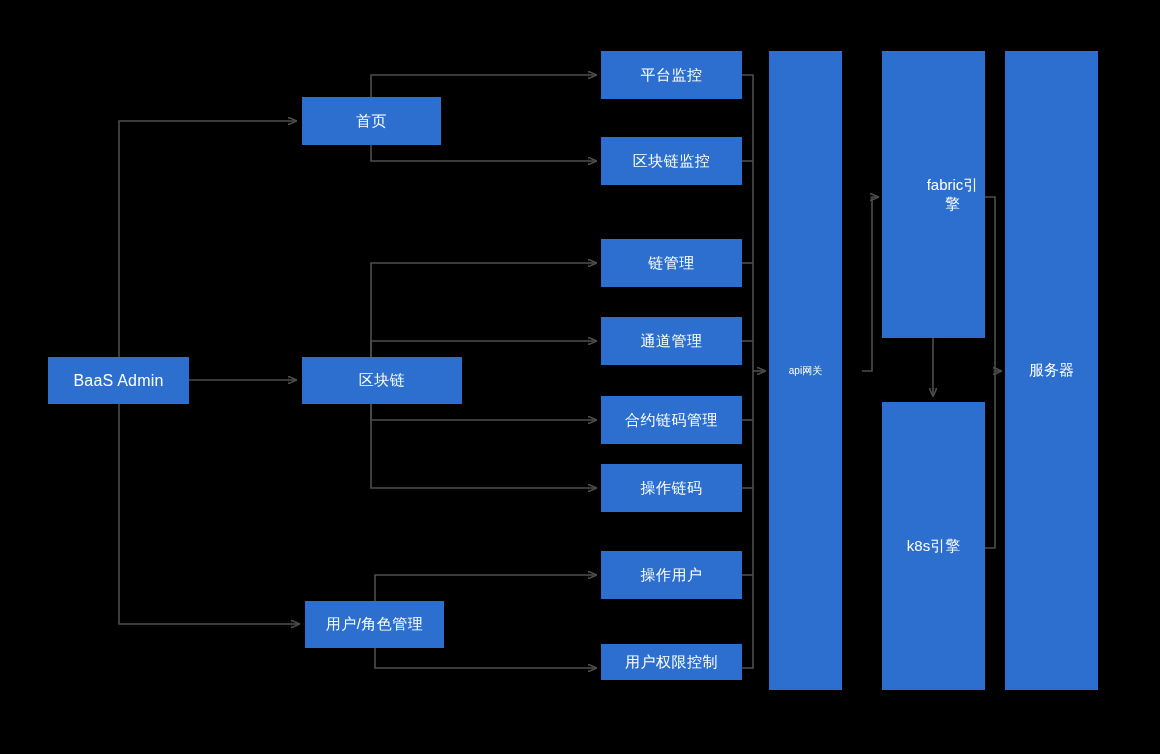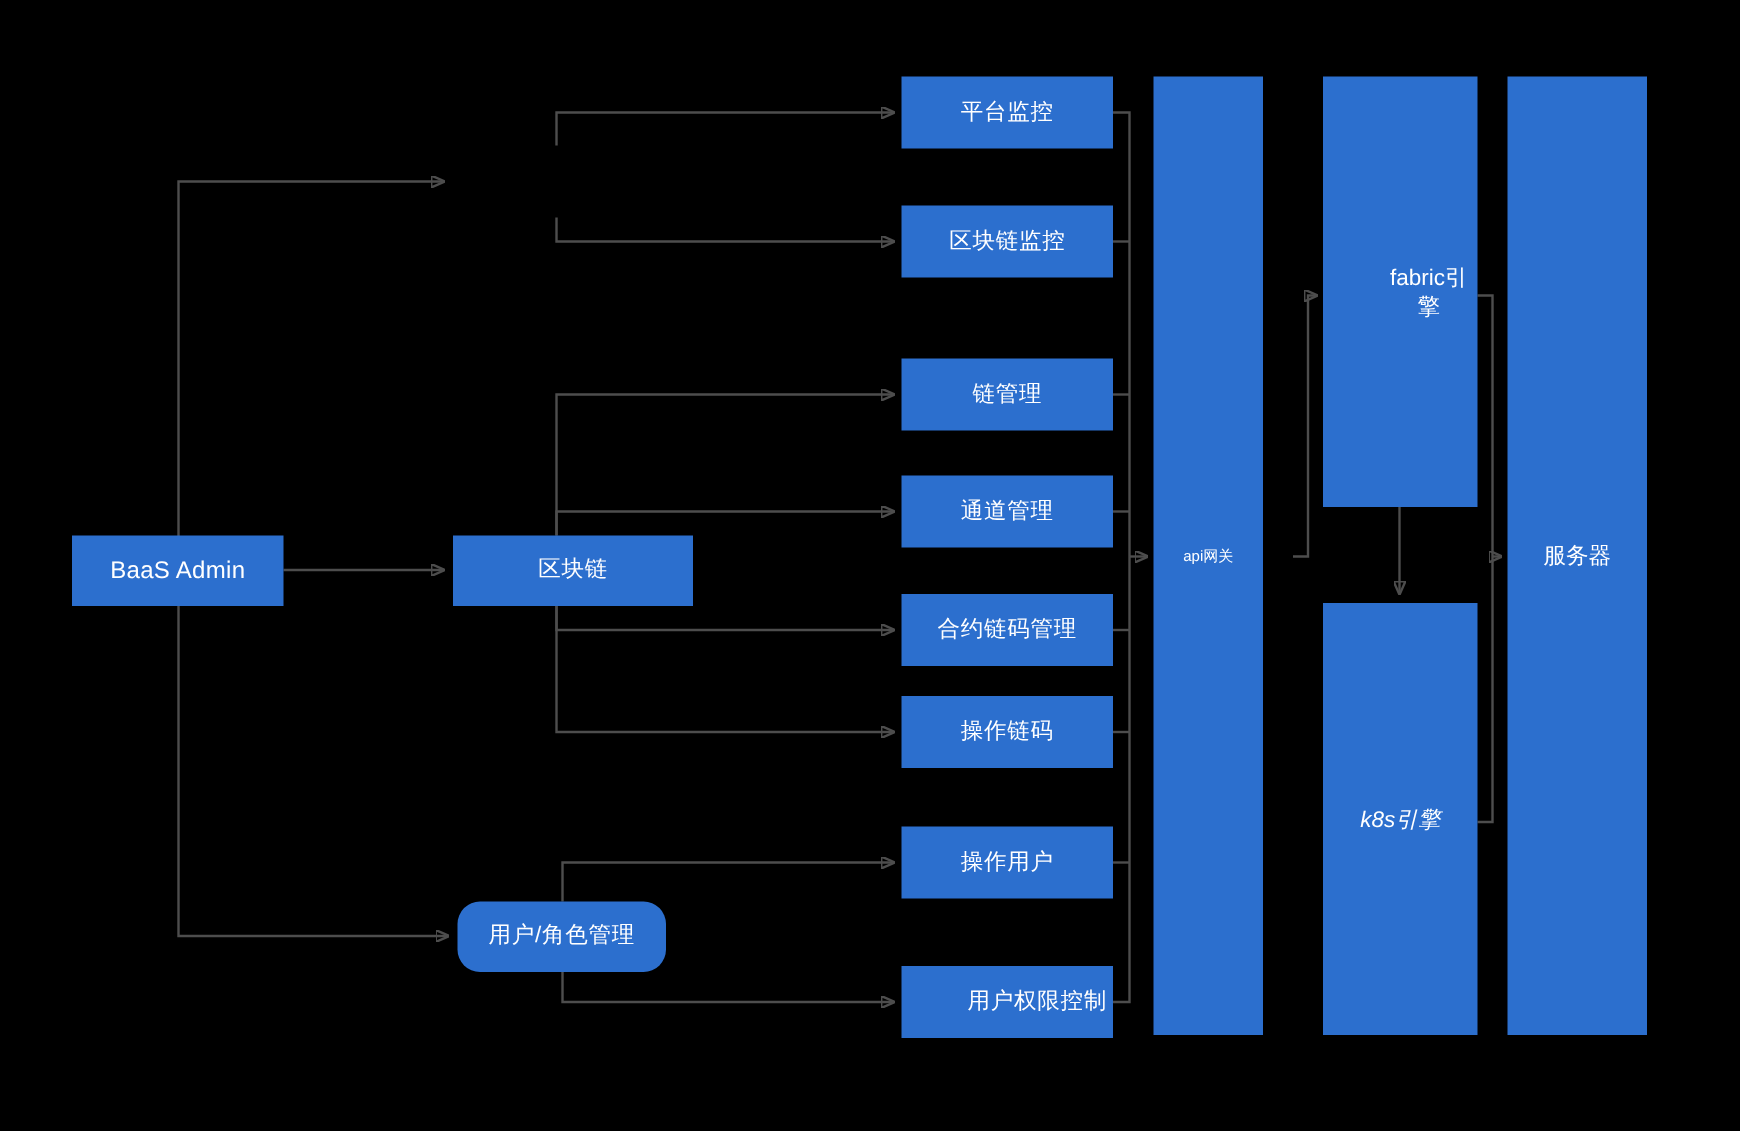--- a/index.html
+++ b/index.html
@@ -76,24 +76,27 @@
     <g>
       <path d="M985,197 L995,197 L995,548 L985,548"></path>
       <path d="M995,371 L1001,371" marker-end="url(#ah)"></path>
     </g>
   </svg>
 
   <div class="node latin" style="left:48px;top:357px;width:141px;height:47px;">
     <span>BaaS Admin</span>
   </div>
 
+  <div class="node" style="left:302px;top:97px;width:139px;height:48px;">
+    <span>首页</span>
+  </div>
   <div class="node" style="left:302px;top:357px;width:160px;height:47px;">
     <span>区块链</span>
   </div>
-  <div class="node" style="left:305px;top:601px;width:139px;height:47px;border-radius:15px;">
+  <div class="node" style="left:305px;top:601px;width:139px;height:47px;">
     <span>用户/角色管理</span>
   </div>
 
   <div class="node" style="left:601px;top:51px;width:141px;height:48px;">
     <span>平台监控</span>
   </div>
   <div class="node" style="left:601px;top:137px;width:141px;height:48px;">
     <span>区块链监控</span>
   </div>
   <div class="node" style="left:601px;top:239px;width:141px;height:48px;">
@@ -104,30 +107,30 @@
   </div>
   <div class="node" style="left:601px;top:396px;width:141px;height:48px;">
     <span>合约链码管理</span>
   </div>
   <div class="node" style="left:601px;top:464px;width:141px;height:48px;">
     <span>操作链码</span>
   </div>
   <div class="node" style="left:601px;top:551px;width:141px;height:48px;">
     <span>操作用户</span>
   </div>
-  <div class="node" style="left:601px;top:644px;width:141px;height:48px;justify-content:flex-end;">
+  <div class="node" style="left:601px;top:644px;width:141px;height:36px;">
     <span>用户权限控制</span>
   </div>
 
   <div class="col mono" style="left:769px;top:51px;width:73px;height:639px;font-size:10px;">
     <span class="label-wrap" style="width:52px;">api网关</span>
   </div>
   <div class="col mono" style="left:882px;top:51px;width:103px;height:287px;font-size:15px;padding-left:38px;">
     <span class="label-wrap" style="width:76px;">fabric引擎</span>
   </div>
-  <div class="col mono" style="left:882px;top:402px;width:103px;height:288px;font-size:15px;font-style:italic;">
+  <div class="col mono" style="left:882px;top:402px;width:103px;height:288px;font-size:15px;">
     <span class="label-wrap" style="width:90px;">k8s引擎</span>
   </div>
   <div class="col" style="left:1005px;top:51px;width:93px;height:639px;font-size:15px;">
     <span class="label-wrap" style="width:70px;">服务器</span>
   </div>
 
 </div>
 
 </body></html>

